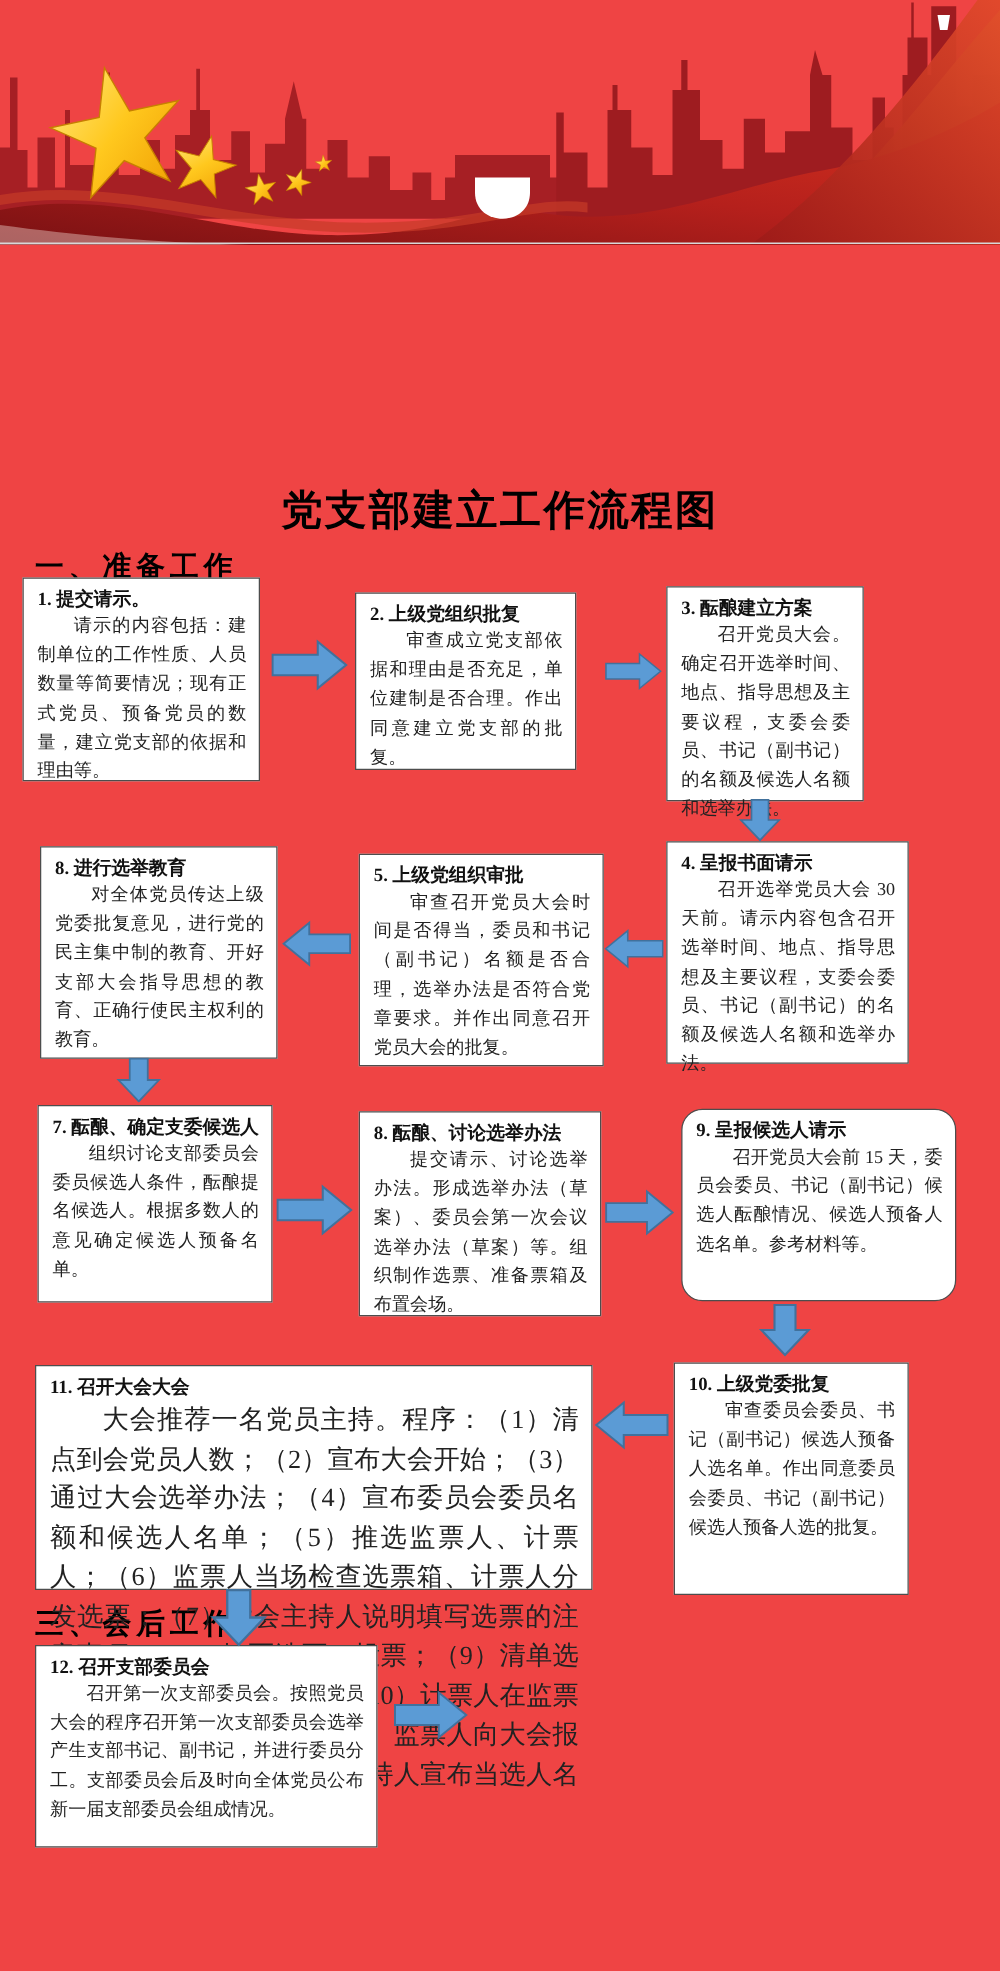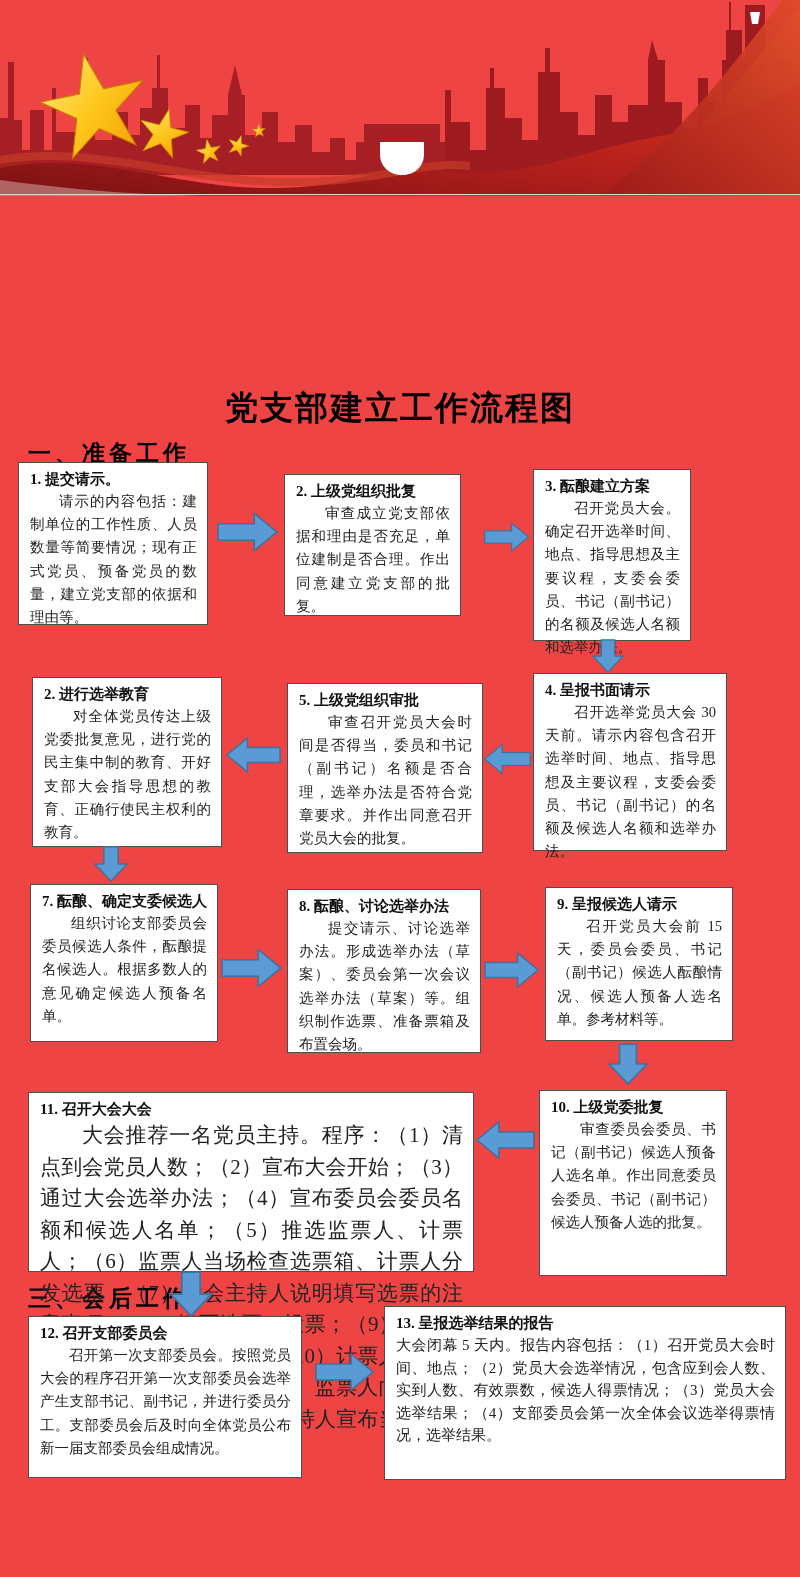--- a/index.html
+++ b/index.html
@@ -20,21 +20,21 @@
   .fbox p{margin:0;font-size:14.5px;line-height:1.6;text-align:justify;text-indent:2em;color:#222;}
   .fbox p.noindent{text-indent:0;}
   #b1 {left:18px; top:462px; width:190px;height:163px;}
   #b2 {left:284px;top:474px; width:177px;height:142px;}
   #b3 {left:533px;top:469px; width:158px;height:172px;}
   #b4 {left:533px;top:673px; width:194px;height:178px;}
   #b5 {left:287px;top:683px; width:196px;height:170px;}
   #b6 {left:32px; top:677px; width:190px;height:170px;}
   #b7 {left:30px; top:884px; width:188px;height:158px;}
   #b8 {left:287px;top:889px; width:194px;height:164px;}
-  #b9 {left:545px;top:887px; width:188px;height:154px;}
+  #b9 {left:545px;top:887px; width:220px;height:154px;border-radius:17px;}
   #b10{left:539px;top:1090px;width:188px;height:186px;}
   #b11{left:28px; top:1092px;width:446px;height:180px;}
   #b11 p{font-size:21px;line-height:1.5;}
   #b12{left:28px; top:1316px;width:274px;height:162px;}
   #b13{left:384px;top:1306px;width:402px;height:174px;}
   #b13 p{font-size:15px;line-height:1.5;}
   .arr{position:absolute;}
 </style>
 </head>
 <body>
@@ -118,21 +118,21 @@
   </div>
   <div class="fbox" id="b4">
     <h3>4. 呈报书面请示</h3>
     <p>召开选举党员大会 30 天前。请示内容包含召开选举时间、地点、指导思想及主要议程，支委会委员、书记（副书记）的名额及候选人名额和选举办法。</p>
   </div>
   <div class="fbox" id="b5">
     <h3>5. 上级党组织审批</h3>
     <p>审查召开党员大会时间是否得当，委员和书记（副书记）名额是否合理，选举办法是否符合党章要求。并作出同意召开党员大会的批复。</p>
   </div>
   <div class="fbox" id="b6">
-    <h3>2. 进行选举教育</h3>
+    <h3>8. 进行选举教育</h3>
     <p>对全体党员传达上级党委批复意见，进行党的民主集中制的教育、开好支部大会指导思想的教育、正确行使民主权利的教育。</p>
   </div>
   <div class="fbox" id="b7">
     <h3>7. 酝酿、确定支委候选人</h3>
     <p>组织讨论支部委员会委员候选人条件，酝酿提名候选人。根据多数人的意见确定候选人预备名单。</p>
   </div>
   <div class="fbox" id="b8">
     <h3>8. 酝酿、讨论选举办法</h3>
     <p>提交请示、讨论选举办法。形成选举办法（草案）、委员会第一次会议选举办法（草案）等。组织制作选票、准备票箱及布置会场。</p>
   </div>
@@ -144,24 +144,20 @@
     <h3>10. 上级党委批复</h3>
     <p>审查委员会委员、书记（副书记）候选人预备人选名单。作出同意委员会委员、书记（副书记）候选人预备人选的批复。</p>
   </div>
   <div class="fbox" id="b11">
     <h3>11. 召开大会大会</h3>
     <p>大会推荐一名党员主持。程序：（1）清点到会党员人数；（2）宣布大会开始；（3）通过大会选举办法；（4）宣布委员会委员名额和候选人名单；（5）推选监票人、计票人；（6）监票人当场检查选票箱、计票人分发选票；（7）大会主持人说明填写选票的注意事项；（8）填写选票、投票；（9）清单选票，确认选举是否有效；（10）计票人在监票人的监督下清单选票；（11）监票人向大会报告得票情况；（12）大会主持人宣布当选人名单；</p>
   </div>
   <div class="fbox" id="b12">
     <h3>12. 召开支部委员会</h3>
     <p>召开第一次支部委员会。按照党员大会的程序召开第一次支部委员会选举产生支部书记、副书记，并进行委员分工。支部委员会后及时向全体党员公布新一届支部委员会组成情况。</p>
-  </div>
-  <div class="fbox" id="b13">
-    <h3>13. 呈报选举结果的报告</h3>
-    <p class="noindent">大会闭幕 5 天内。报告内容包括：（1）召开党员大会时间、地点；（2）党员大会选举情况，包含应到会人数、实到人数、有效票数，候选人得票情况；（3）党员大会选举结果；（4）支部委员会第一次全体会议选举得票情况，选举结果。</p>
   </div>
 
   <svg class="arr" style="left:217px;top:511px" width="62" height="42" viewBox="0 0 60 40">
       <polygon points="1,12 36,12 36,2 58,20 36,38 36,28 1,28" fill="#5b9bd5" stroke="#41719c" stroke-width="1.6"></polygon>
     </svg>
   <svg class="arr" style="left:484px;top:517px" width="46" height="40" viewBox="0 0 60 40">
       <polygon points="1,12 36,12 36,2 58,20 36,38 36,28 1,28" fill="#5b9bd5" stroke="#41719c" stroke-width="1.6"></polygon>
     </svg>
   <svg class="arr" style="left:588px;top:639px" width="40" height="34" viewBox="0 0 40 40">
       <polygon points="12,1 28,1 28,20 38,20 20,39 2,20 12,20" fill="#5b9bd5" stroke="#41719c" stroke-width="1.6"></polygon>

